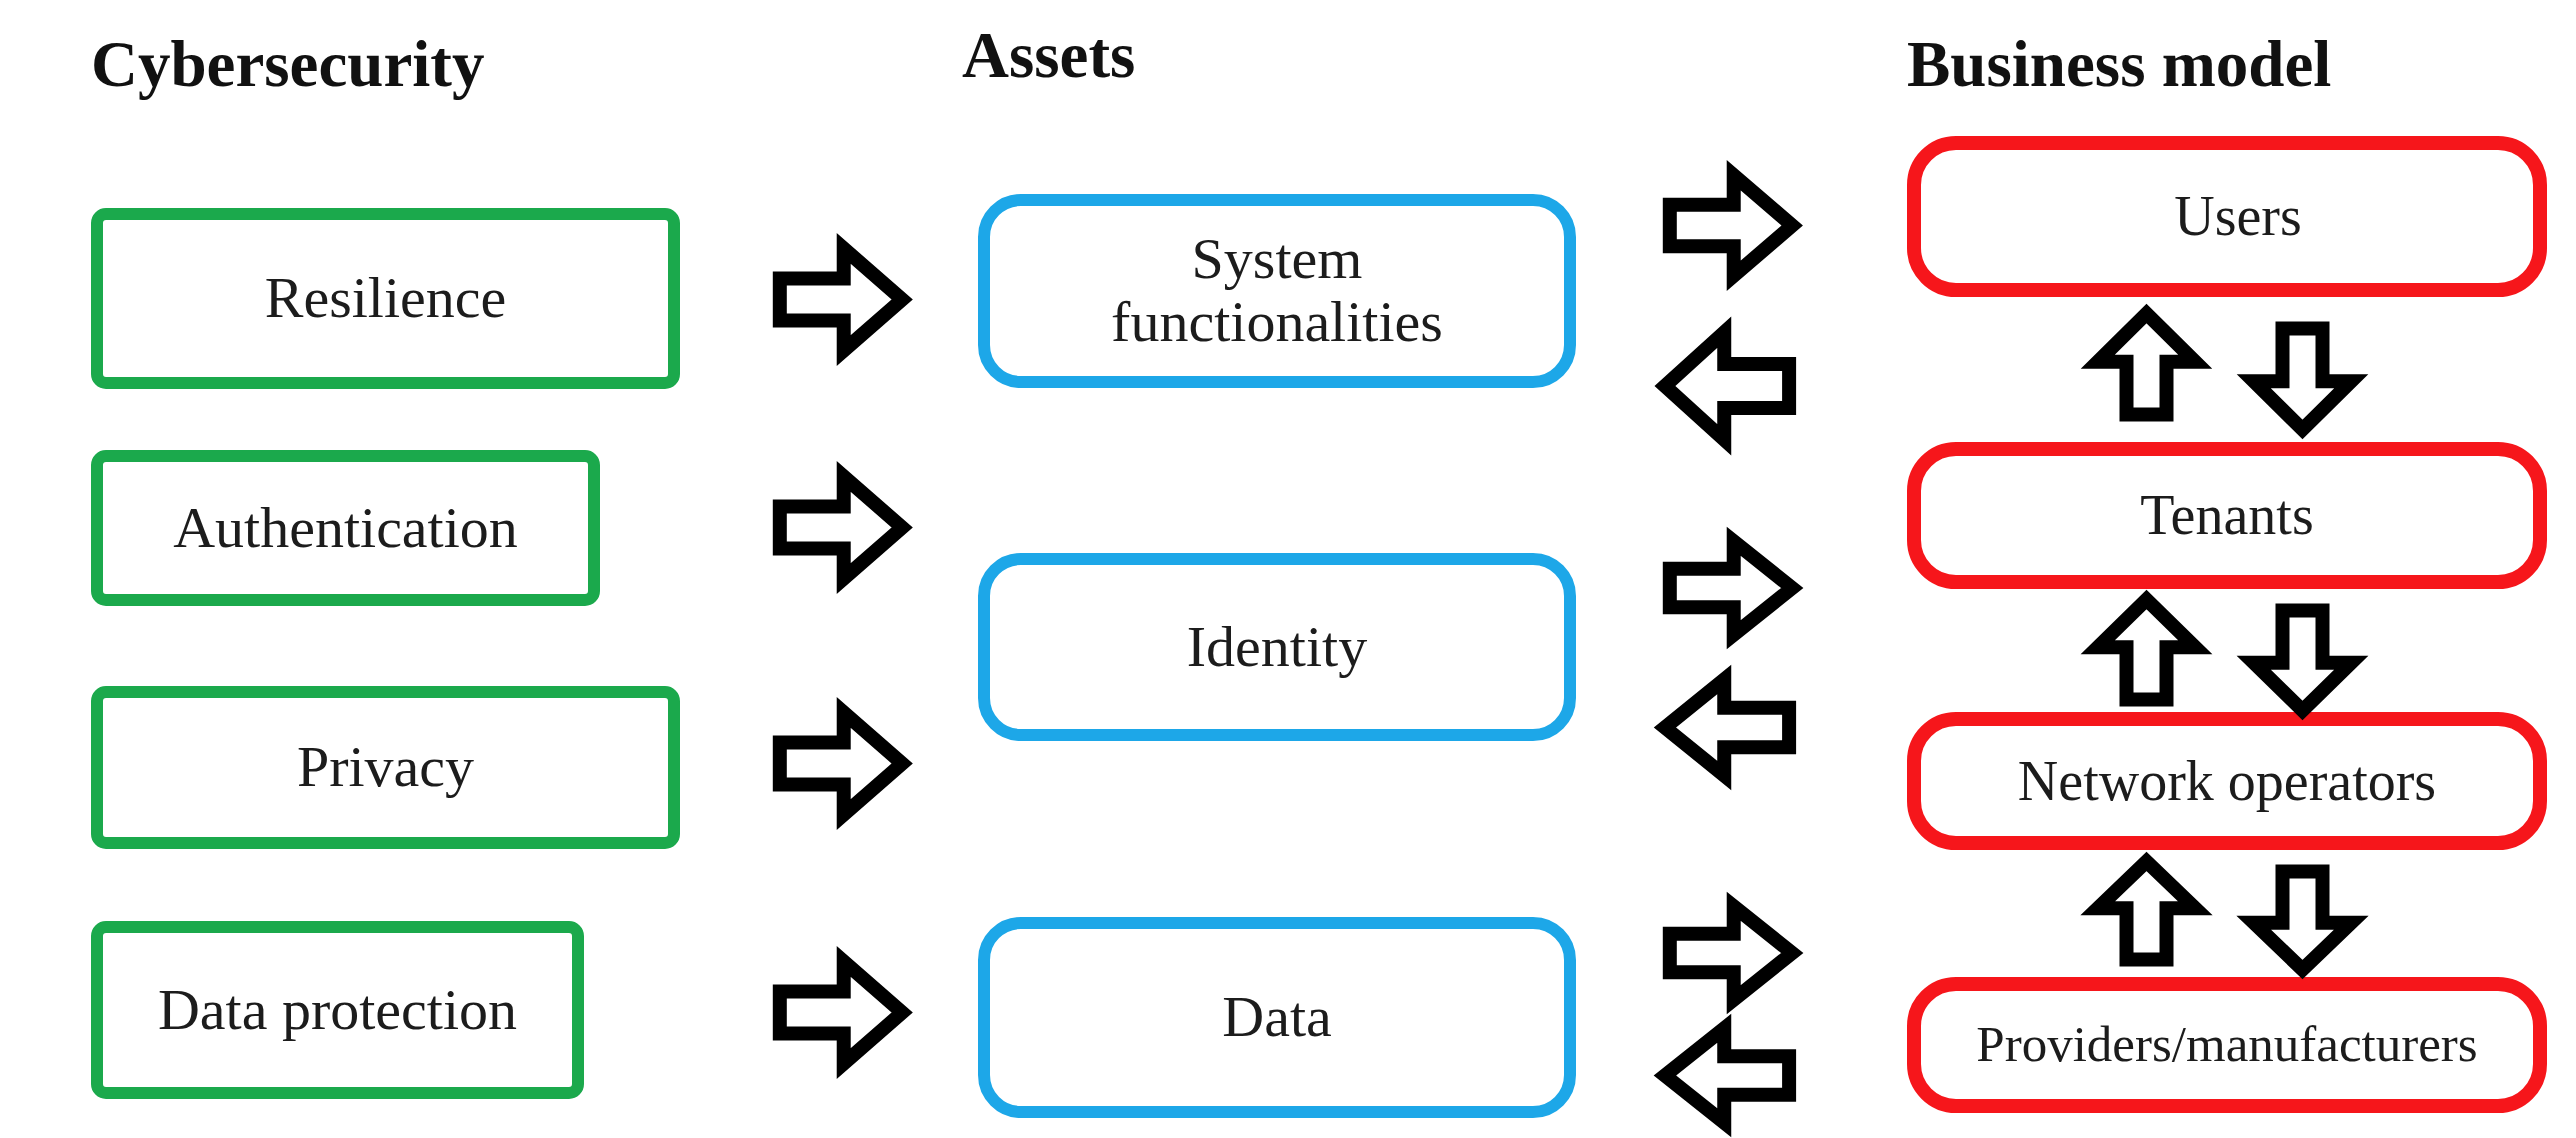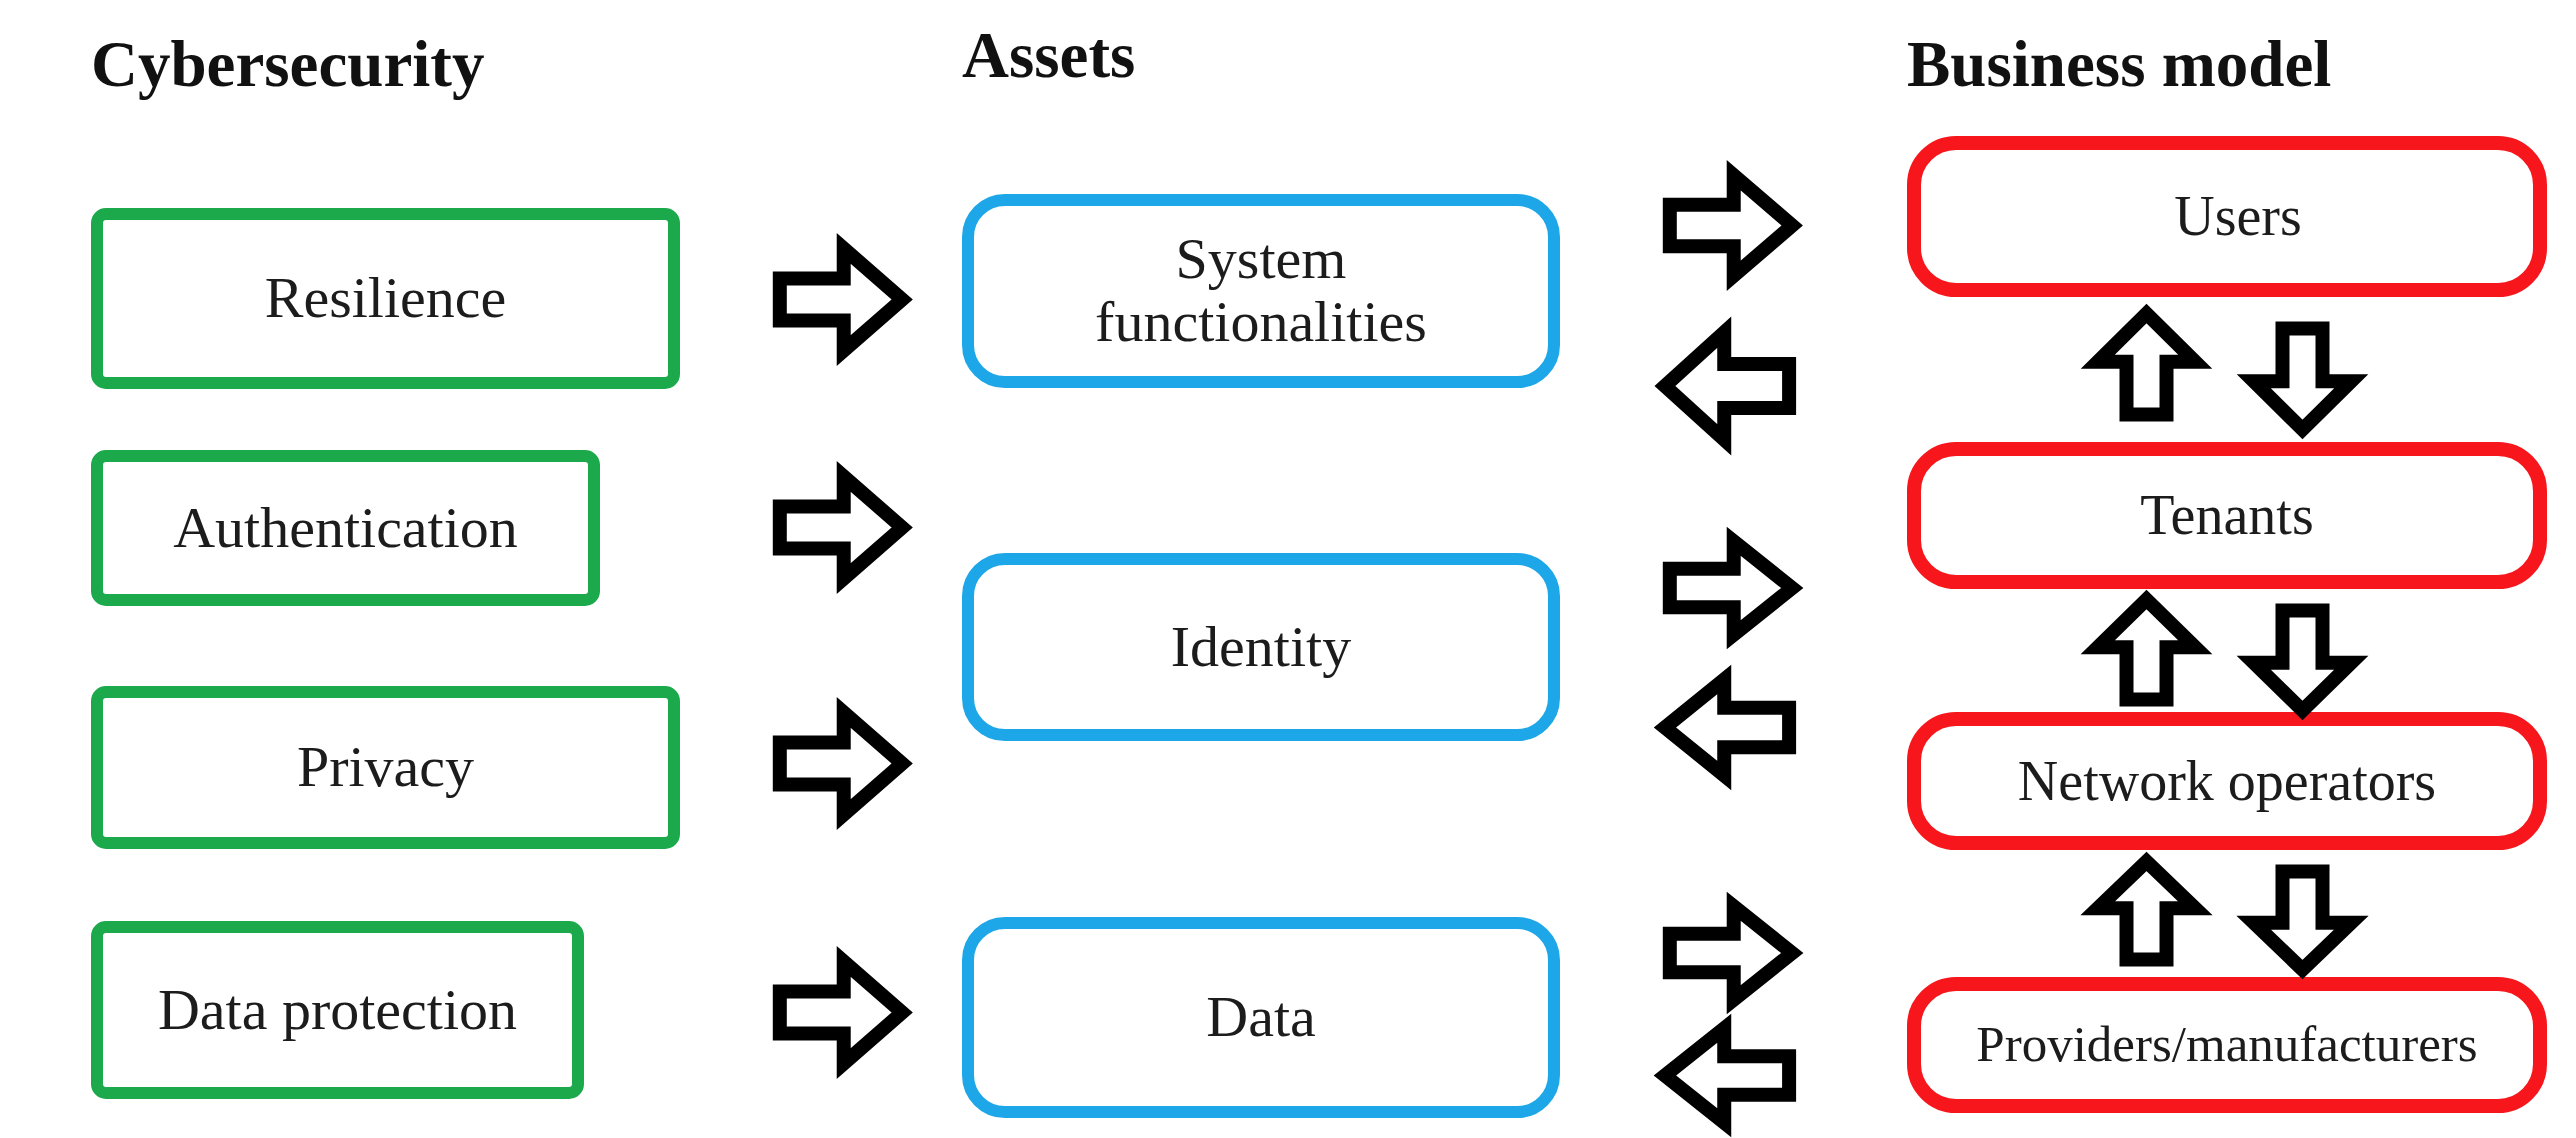--- a/index.html
+++ b/index.html
@@ -36,20 +36,21 @@
     color:var(--text,#1c1c1c);
     line-height:1.08;
   }
   .box.green{
     border:12.7px solid var(--cybersecurity-box-border,#1ba94c);
     border-radius:15px;
   }
   .box.blue{
     border:12.7px solid var(--assets-box-border,#1da7e8);
     border-radius:43px;
+    margin-left:16px;
   }
   .box.red{
     border:14.5px solid var(--business-model-box-border,#f6161b);
     border-radius:49px;
   }
   .box.red .label{font-size:56px;}
   .box.red.wide-label .label{font-size:51px;}
   
   .box.multiline .label{max-width:399px;}
   .arrow{position:absolute;}

